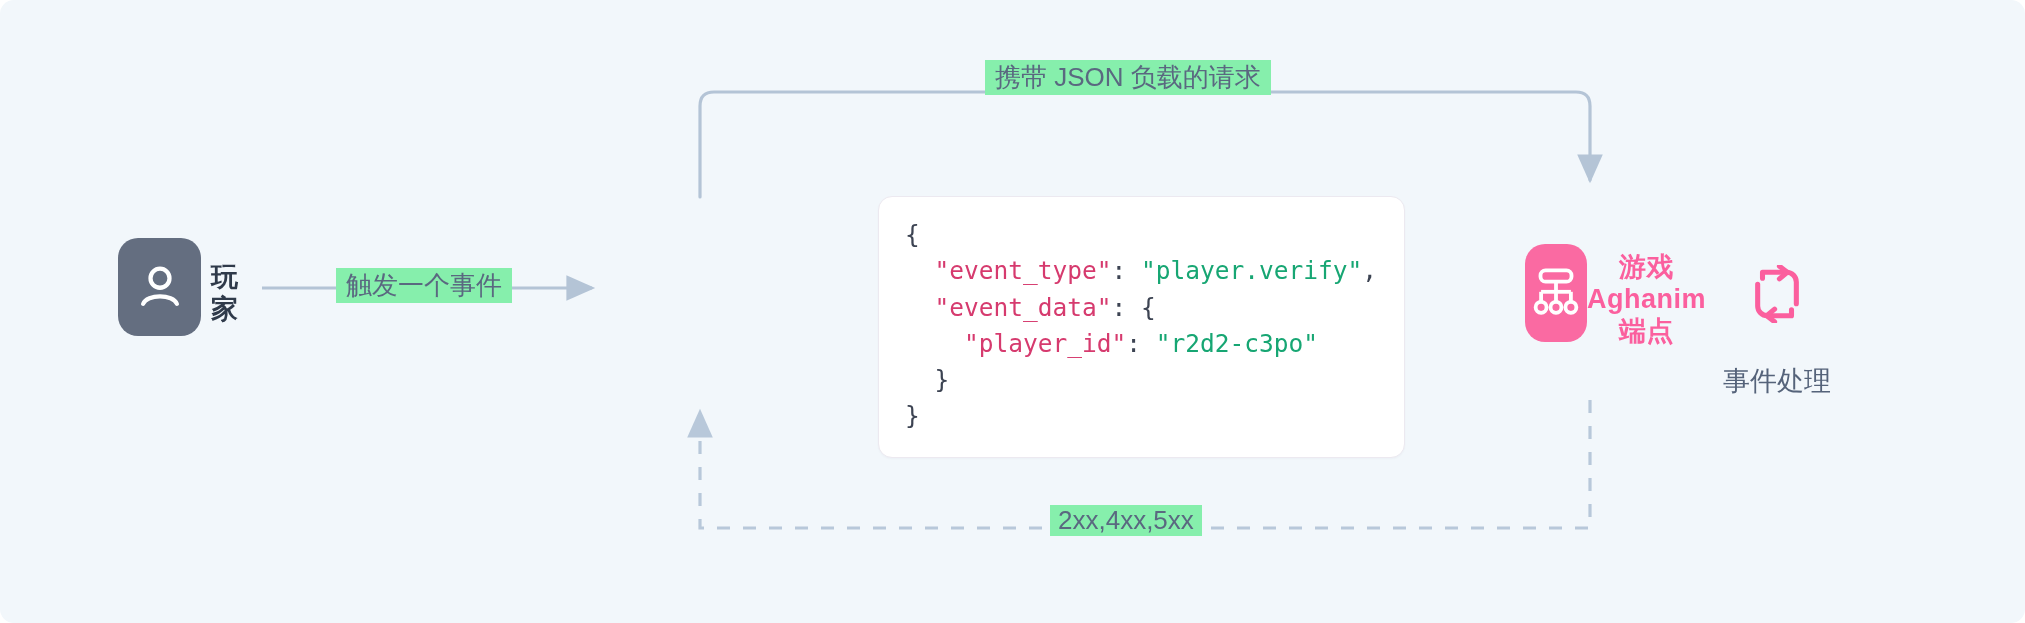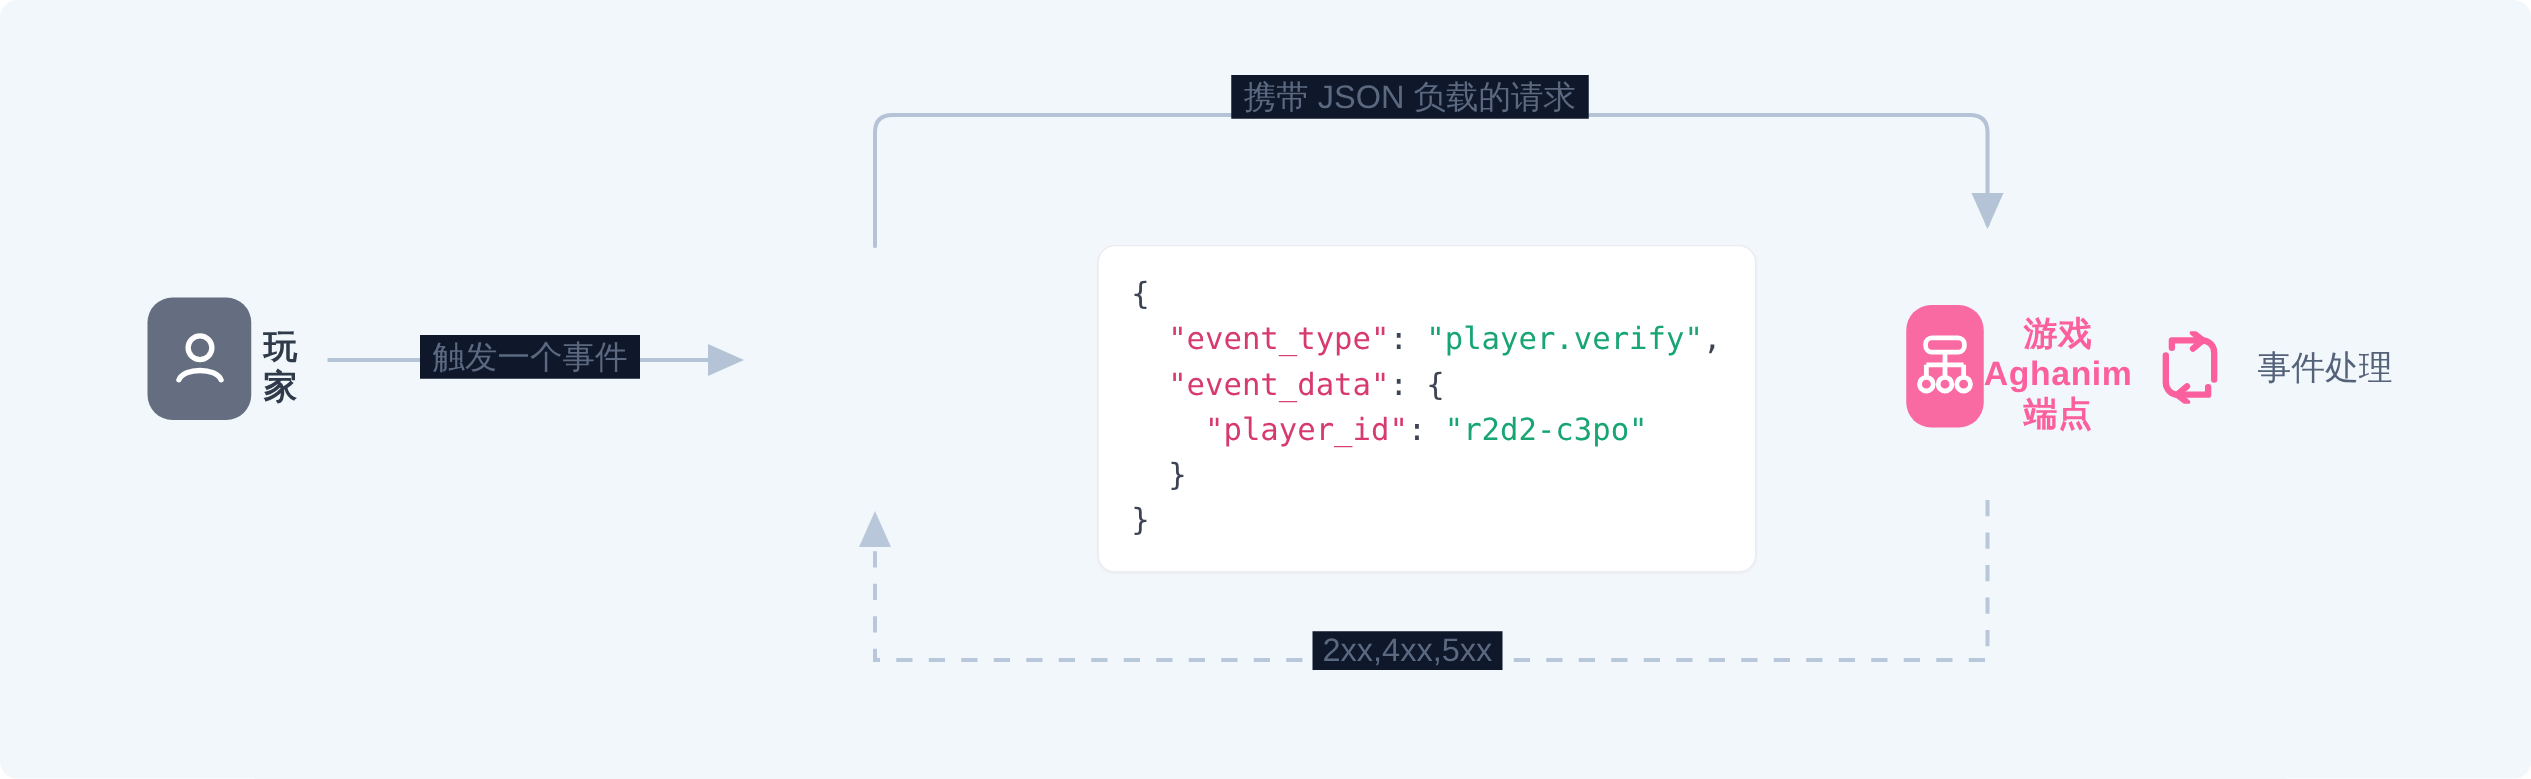--- a/index.html
+++ b/index.html
@@ -101,23 +101,23 @@
     color: #fb5f9e;
     font-size: 27px;
   }
 
   
   #node-processing {
     position: absolute;
     left: 1723px;
     top: 265px;
     display: flex;
-    flex-direction: row;
+    flex-direction: column;
     align-items: center;
-    gap: 25px;
+    gap: 40px;
   }
   #node-processing .proc-label {
     font-size: 27px;
     color: #55637a;
     white-space: nowrap;
   }
 
   
   #json-card {
     position: absolute;
@@ -138,21 +138,21 @@
   }
   .jk { color: #d63a6e; }
   .jv { color: #17a673; }
   .jp { color: #3c4352; }
 
   
   .edge-label {
     position: absolute;
     font-size: 26px;
     color: #5a6880;
-    background: #0f172a;
+    background: #86efac;
     padding: 0 10px;
     white-space: nowrap;
   }
   #label-trigger {
     left: 336px;
     top: 268px;
   }
   #label-request {
     left: 985px;
     top: 60px;

